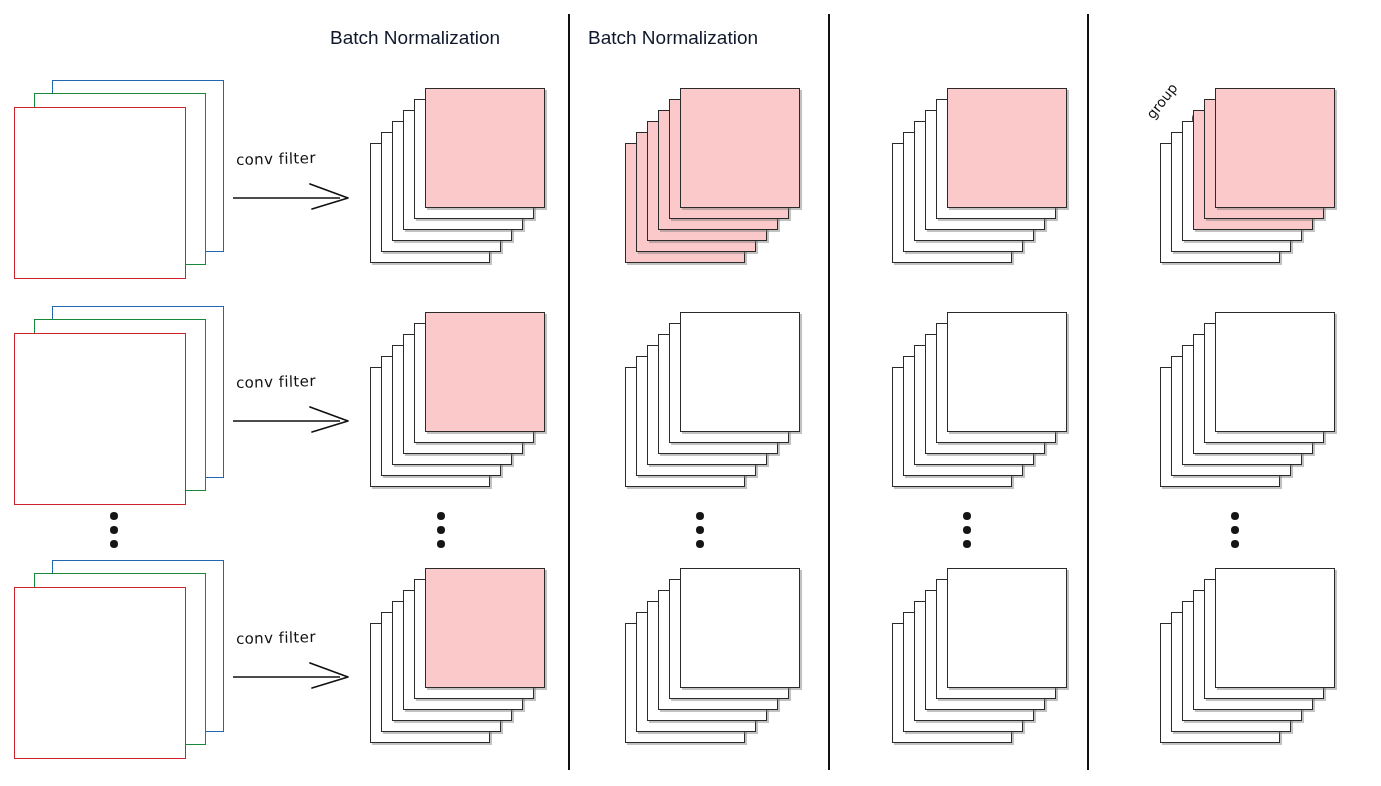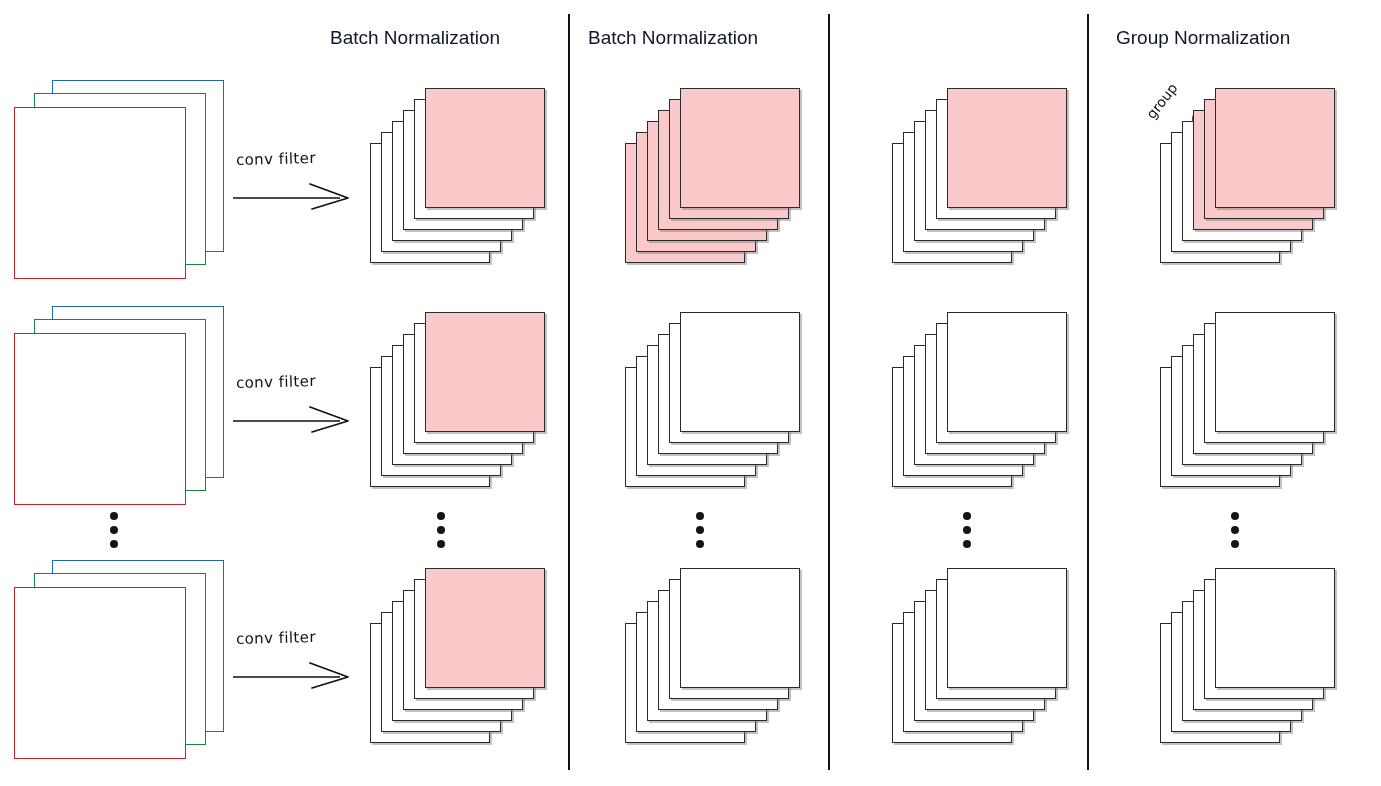--- a/index.html
+++ b/index.html
@@ -139,21 +139,20 @@
     top: 14px;
   }
 </style>
 </head>
 <body>
 
 <div id="canvas">
 
   <div class="col-title" style="left:330px; width:240px;">Batch Normalization</div>
   <div class="col-title" style="left:588px; width:240px;">Batch Normalization</div>
-  <div class="col-title" style="left:1116px; width:240px;">Group Normalization</div>
 
   <div class="divider" style="left:568px;"></div>
   <div class="divider" style="left:828px;"></div>
   <div class="divider" style="left:1087px;"></div>
 
   <div class="input-stack" style="left:12px; top:80px;">
     <div class="input-plane blue"></div>
     <div class="input-plane green"></div>
     <div class="input-plane red"></div>
   </div>

